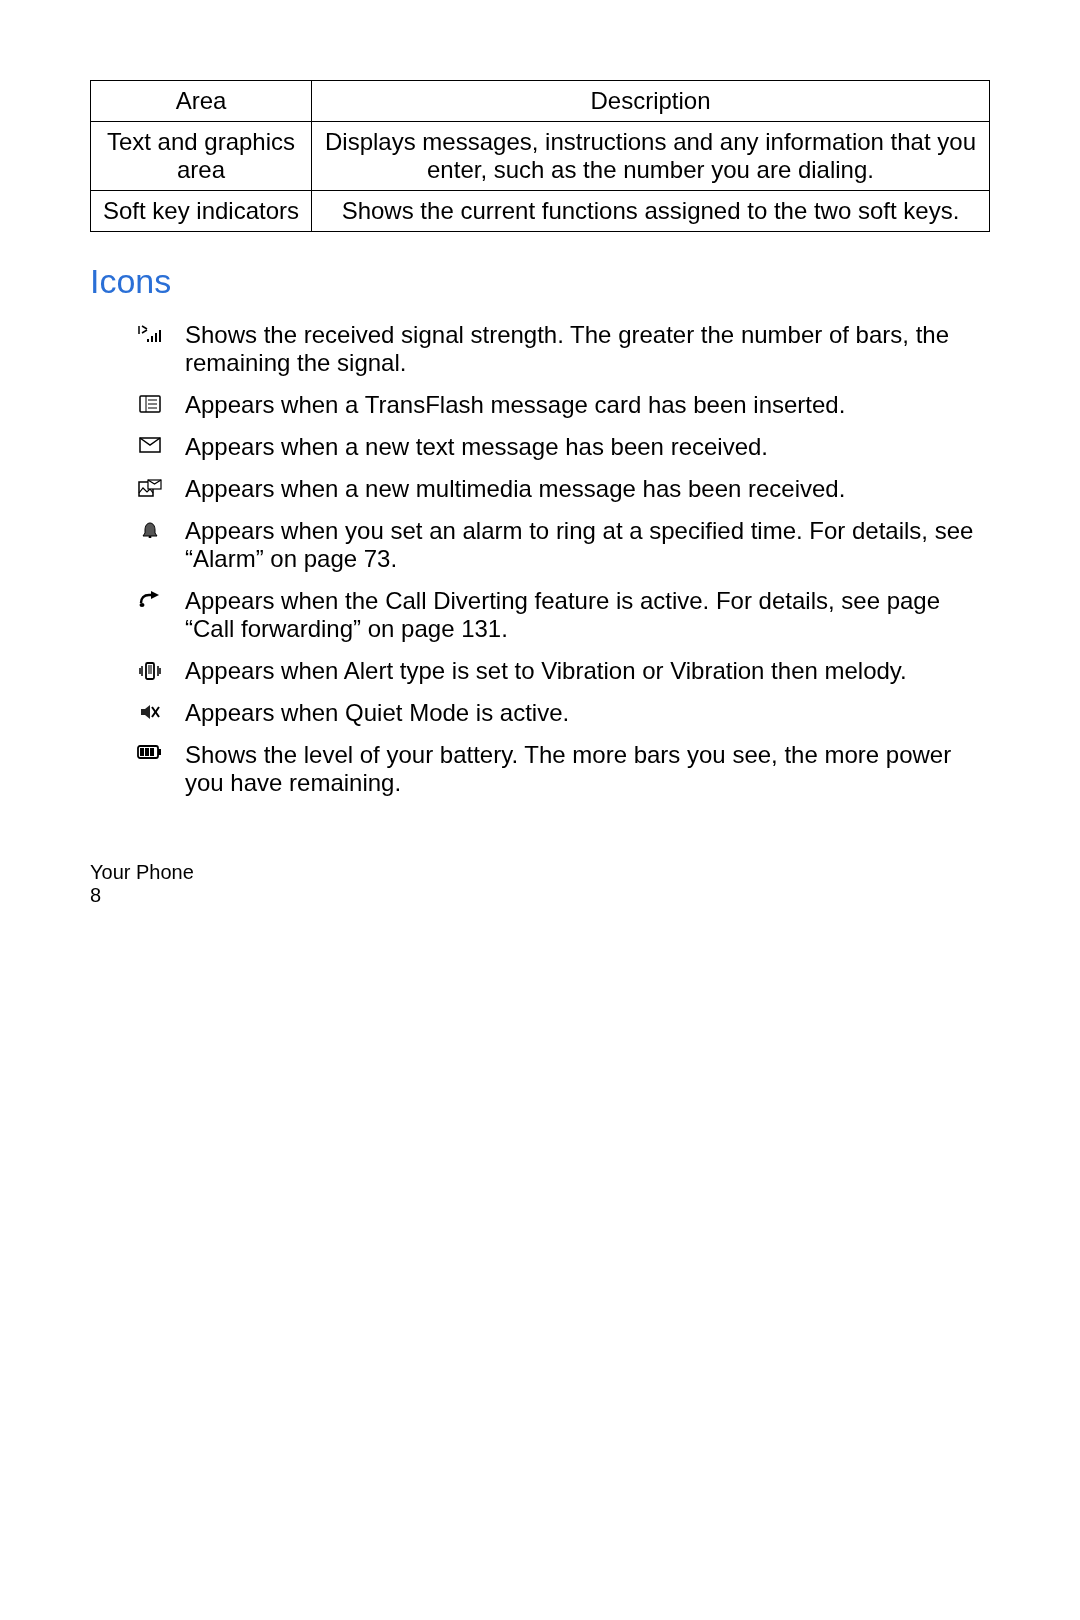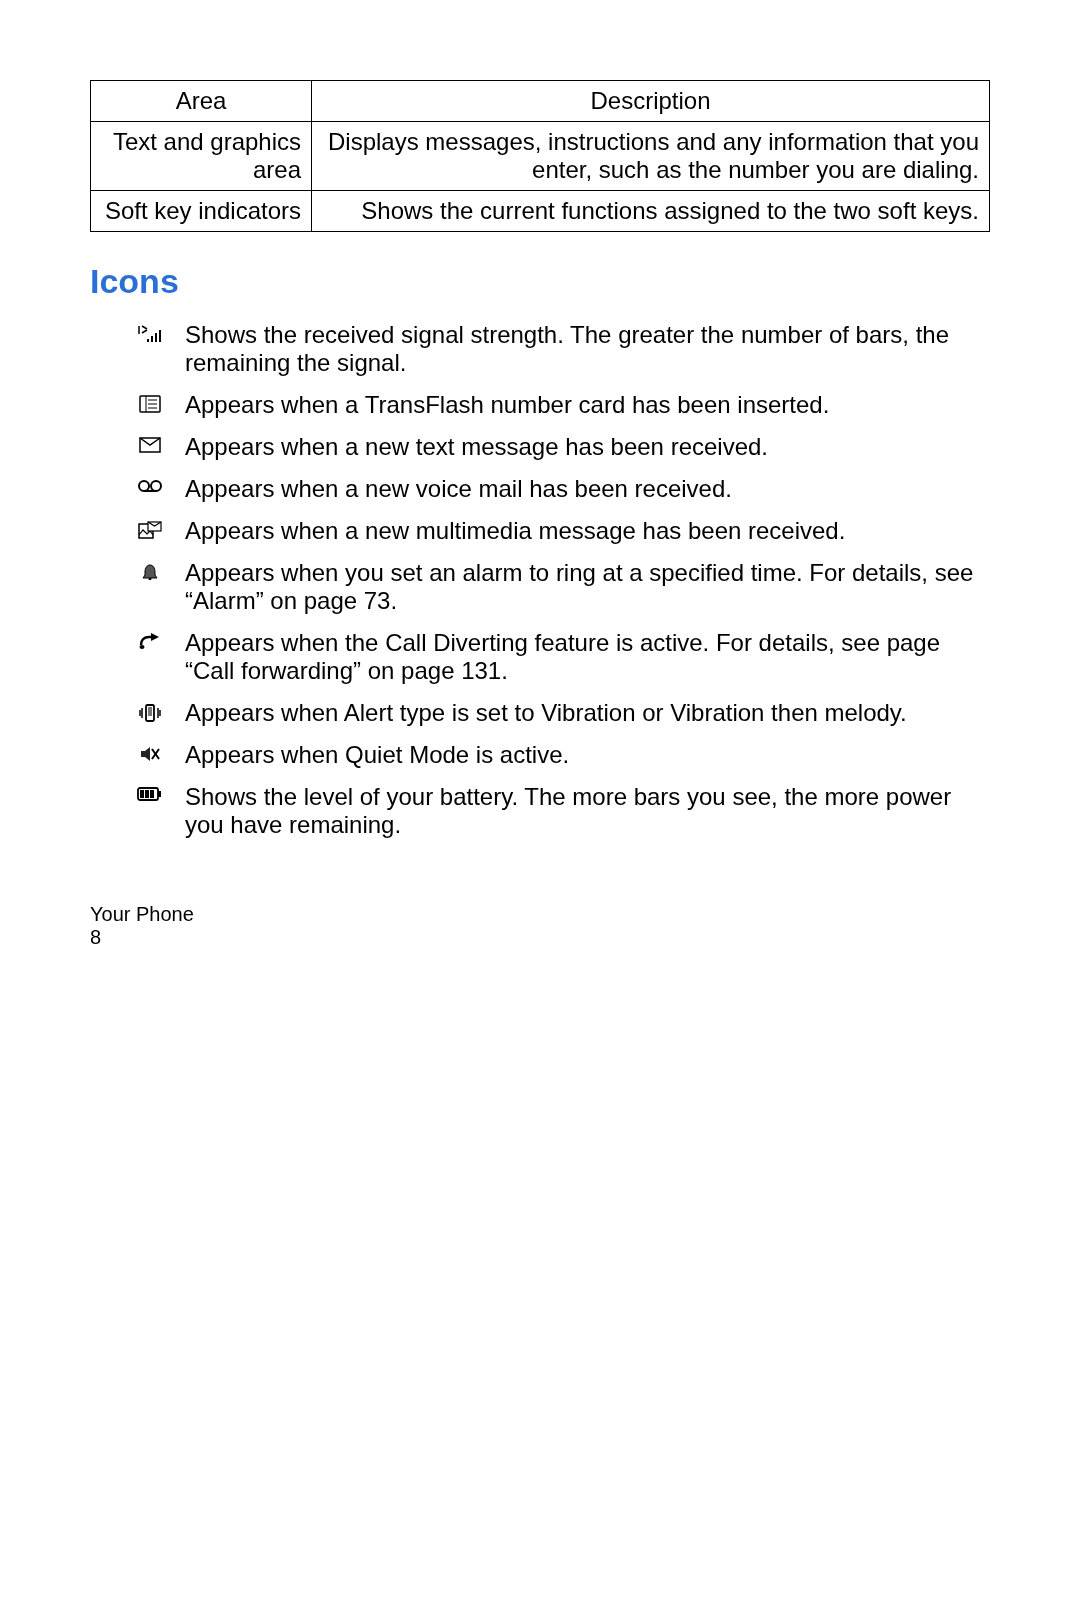--- a/index.html
+++ b/index.html
@@ -17,32 +17,32 @@
   table.area-table {
     border-collapse: collapse;
     width: 100%;
     margin-bottom: 22px;
     padding-left: 28px;
   }
   table.area-table th,
   table.area-table td {
     border: 1px solid #000;
     padding: 6px 10px;
-    text-align: right;
+    text-align: center;
     vertical-align: top;
     font-weight: normal;
   }
   table.area-table th {
     text-align: center;
   }
   .col-area { width: 200px; }
   h2.section-heading {
     color: #2a6fd6;
     font-size: 34px;
-    font-weight: bold;
+    font-weight: normal;
     margin: 30px 0 20px 0;
   }
   .icon-list {
     margin-left: 40px;
   }
   .icon-row {
     display: flex;
     align-items: flex-start;
     margin-bottom: 14px;
   }
@@ -107,43 +107,33 @@
     <div class="icon-row">
       <div class="icon-cell">
         <svg width="22" height="18" viewBox="0 0 22 18">
           <rect x="1" y="1" width="20" height="16" rx="1" fill="none" stroke="#000" stroke-width="1.5"></rect>
           <line x1="7" y1="1" x2="7" y2="17" stroke="#000" stroke-width="1"></line>
           <line x1="9" y1="5" x2="18" y2="5" stroke="#000" stroke-width="1"></line>
           <line x1="9" y1="9" x2="18" y2="9" stroke="#000" stroke-width="1"></line>
           <line x1="9" y1="13" x2="18" y2="13" stroke="#000" stroke-width="1"></line>
         </svg>
       </div>
-      <div class="icon-desc">Appears when a TransFlash number card has been inserted.</div>
+      <div class="icon-desc">Appears when a TransFlash message card has been inserted.</div>
     </div>
 
     <div class="icon-row">
       <div class="icon-cell">
         <svg width="22" height="16" viewBox="0 0 22 16">
           <rect x="1" y="1" width="20" height="14" fill="none" stroke="#000" stroke-width="1.5"></rect>
           <path d="M1 1 L11 8 L21 1" fill="none" stroke="#000" stroke-width="1.5"></path>
         </svg>
       </div>
       <div class="icon-desc">Appears when a new text message has been received.</div>
     </div>
 
-    <div class="icon-row">
-      <div class="icon-cell">
-        <svg width="24" height="14" viewBox="0 0 24 14">
-          <circle cx="6" cy="7" r="5" fill="none" stroke="#000" stroke-width="2"></circle>
-          <circle cx="18" cy="7" r="5" fill="none" stroke="#000" stroke-width="2"></circle>
-          <line x1="6" y1="12" x2="18" y2="12" stroke="#000" stroke-width="2"></line>
-        </svg>
-      </div>
-      <div class="icon-desc">Appears when a new voice mail has been received.</div>
-    </div>
 
     <div class="icon-row">
       <div class="icon-cell">
         <svg width="24" height="18" viewBox="0 0 24 18">
           <rect x="1" y="3" width="14" height="14" fill="none" stroke="#000" stroke-width="1.5"></rect>
           <path d="M1 14 L5 9 L9 13 L12 10 L15 14" fill="none" stroke="#000" stroke-width="1.2"></path>
           <circle cx="11" cy="7" r="1.3" fill="#000"></circle>
           <rect x="10" y="1" width="13" height="9" fill="#fff" stroke="#000" stroke-width="1.2"></rect>
           <path d="M10 1 L16.5 5 L23 1" fill="none" stroke="#000" stroke-width="1.2"></path>
         </svg>

